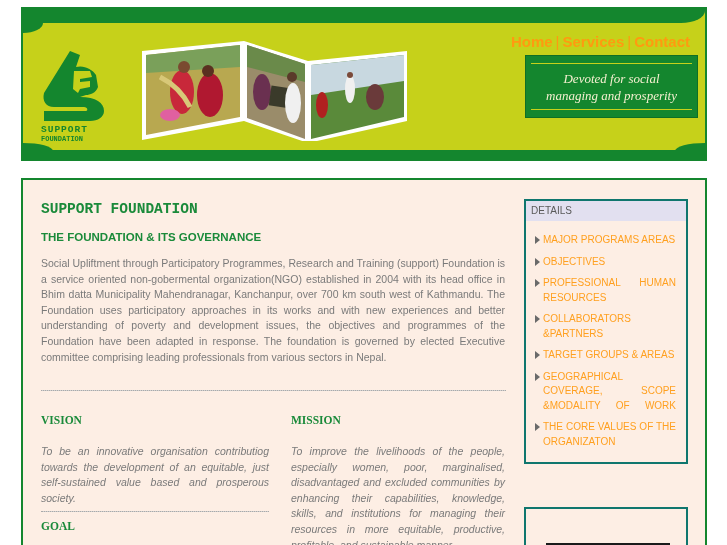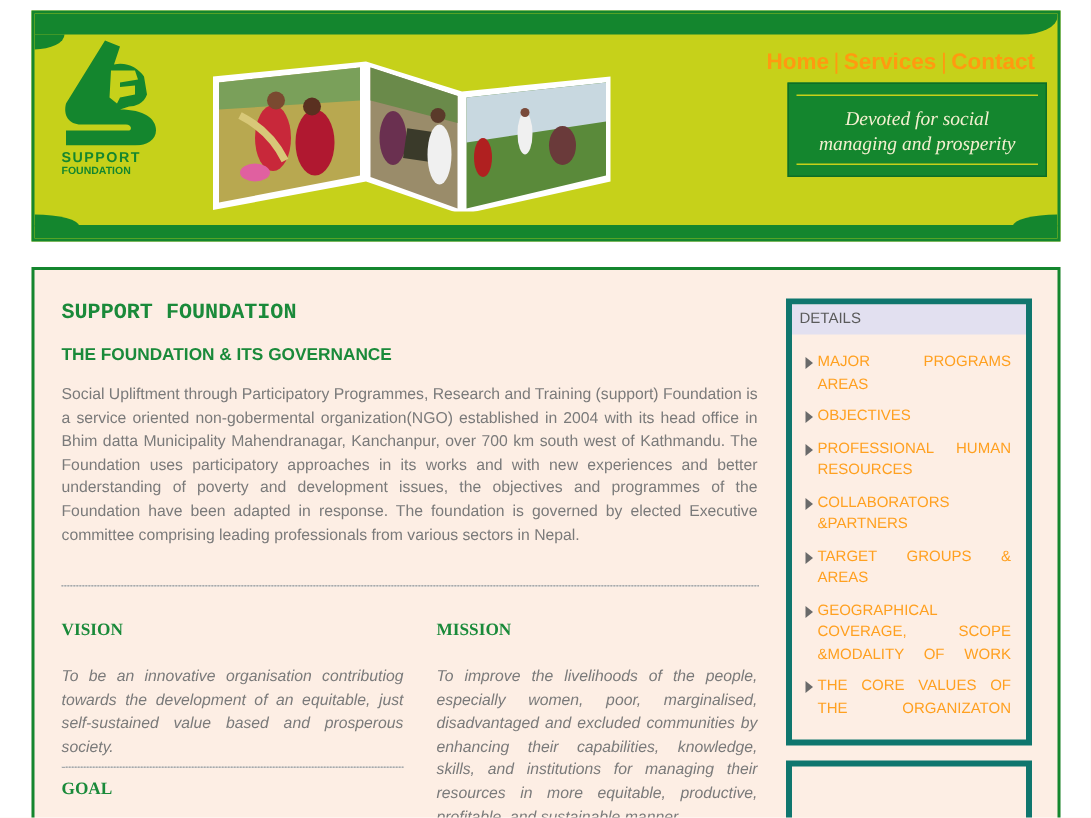--- a/index.html
+++ b/index.html
@@ -25,21 +25,21 @@
     }
     .hdr-band-bottom::before {
       content: ""; position: absolute; left: 0; top: -7px; width: 30px; height: 8px;
       background: #14862e; border-top-right-radius: 30px 8px;
     }
     .hdr-band-bottom::after {
       content: ""; position: absolute; right: 0; top: -7px; width: 30px; height: 8px;
       background: #14862e; border-top-left-radius: 30px 8px;
     }
 
-    .logo { position: absolute; left: 17px; top: 16px; width: 66px; height: 100px; }
+    .logo { position: absolute; left: 17px; top: 40px; width: 66px; height: 100px; font-family: Liberation Mono, monospace; }
     .logo-mark { position: absolute; left: 0; top: 0; width: 66px; height: 72px; }
     .logo-text1 {
       position: absolute; left: 1px; top: 75px; font-size: 9.5px; font-weight: bold;
       color: #14862e; letter-spacing: 1px; white-space: nowrap;
     }
     .logo-text2 {
       position: absolute; left: 1px; top: 86px; font-size: 7px; font-weight: bold;
       color: #14862e; letter-spacing: 0px; white-space: nowrap;
     }
 
@@ -93,21 +93,21 @@
     }
     .col-text {
       position: absolute; font-size: 10.5px; line-height: 15.6px; color: #7a7a7a;
       text-align: justify;
       font-style: italic;
     }
 
     
     .side-box {
       position: absolute; left: 501px; width: 164px; background: #fdeee4;
-      border: 4px solid #0f766e;
+      border: 2px solid #0f766e;
     }
     .side-head {
       height: 20px; background: #e2e0f0; font-size: 10px; color: #5a5a5a;
       padding: 4px 0 0 5px; white-space: nowrap;
     }
     .side-list { list-style: none; padding: 12px 10px 6px 9px; }
     .side-list li {
       position: relative; padding-left: 8px; margin-bottom: 7px;
       font-size: 10px; line-height: 14.5px; color: #ffa020; text-align: justify;
       text-align-last: left; cursor: pointer;

